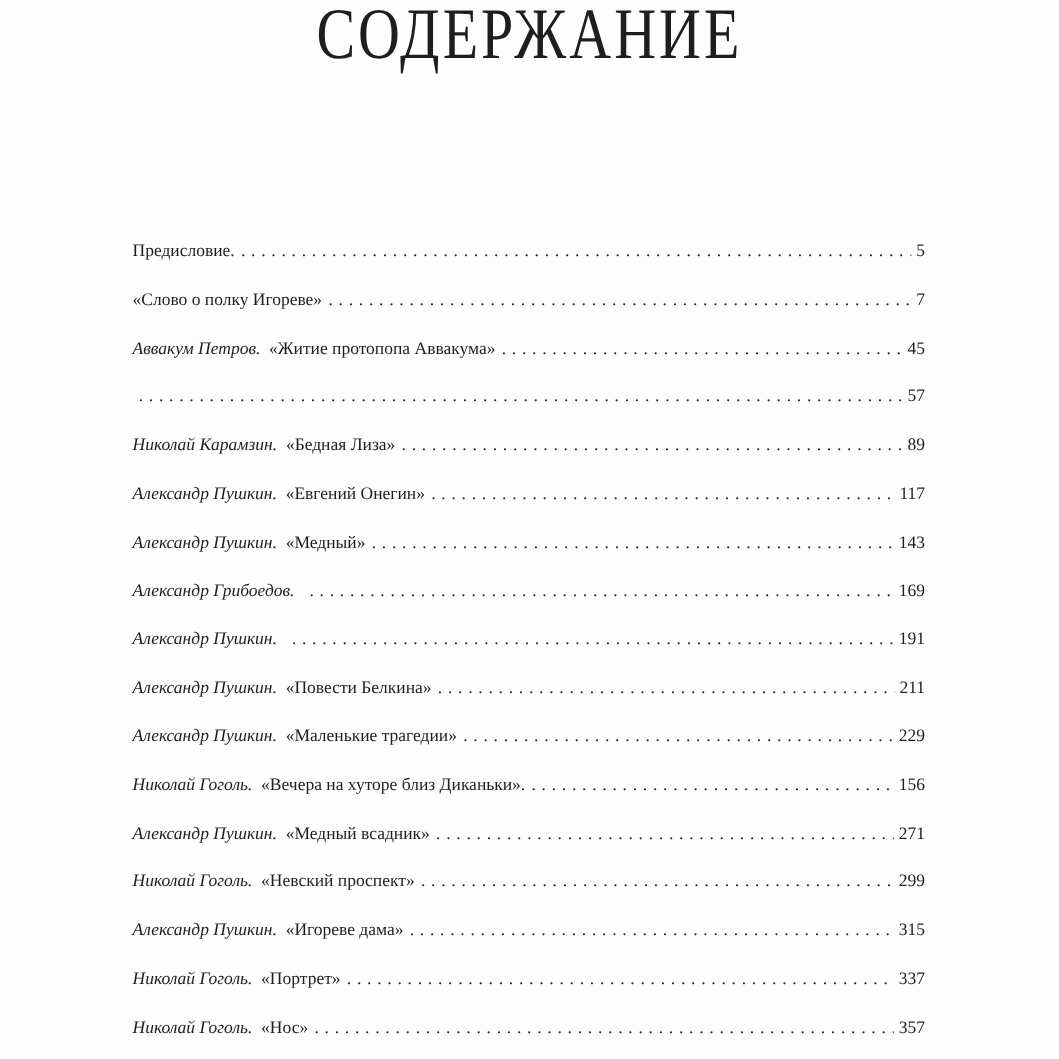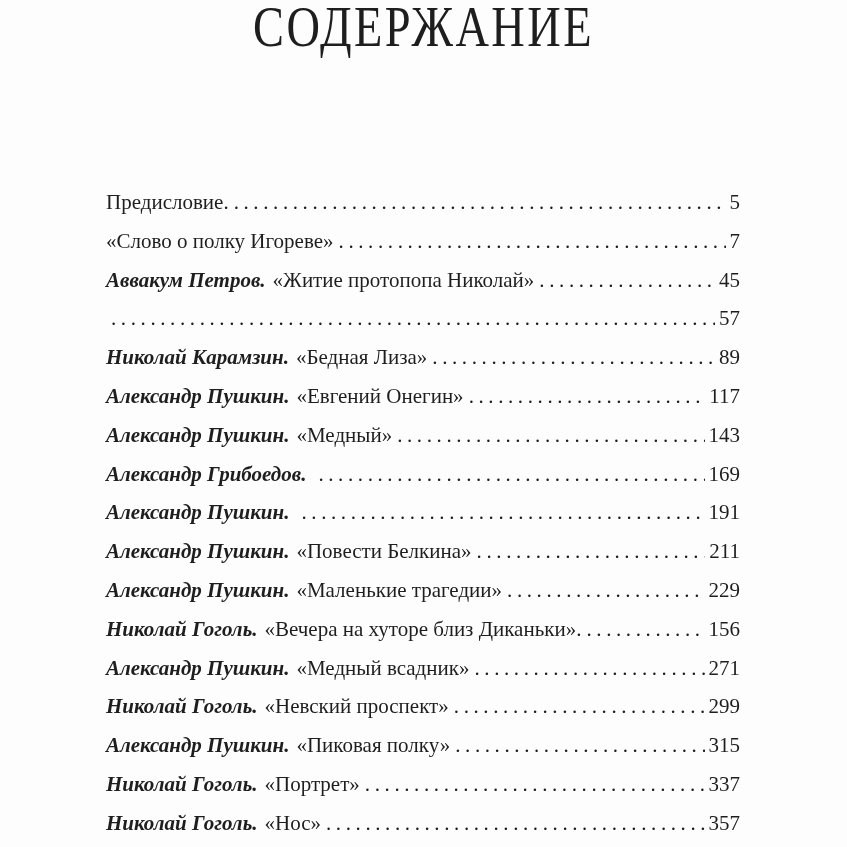--- a/index.html
+++ b/index.html
@@ -35,28 +35,27 @@
     position: absolute;
     top: 183px;
     left: 106px;
     right: 107px;
   }
   .toc-row {
     display: flex;
     align-items: center;
     height: 38.8px;
     line-height: 38.8px;
-    font-size: 21px;
+    font-size: 14px;
     white-space: nowrap;
   }
   .toc-author {
     font-style: italic;
     margin-right: 7px;
     flex: 0 0 auto;
-    font-weight: bold;
   }
   .toc-author:empty { display: none; }
   .toc-title {
     flex: 0 0 auto;
   }
   .toc-dots {
     flex: 1 1 auto;
     overflow: hidden;
     margin: 0 4px 0 5px;
   }
@@ -87,21 +86,21 @@
 
       <div class="toc-row">
 
         <span class="toc-title">«Слово о полку Игореве»</span>
         <span class="toc-dots"></span>
         <span class="toc-page">7</span>
       </div>
 
       <div class="toc-row">
         <span class="toc-author">Аввакум Петров.</span>
-        <span class="toc-title">«Житие протопопа Николай»</span>
+        <span class="toc-title">«Житие протопопа Аввакума»</span>
         <span class="toc-dots"></span>
         <span class="toc-page">45</span>
       </div>
 
       <div class="toc-row">
         <span class="toc-dots"></span>
         <span class="toc-page">57</span>
       </div>
 
       <div class="toc-row">
@@ -167,21 +166,21 @@
 
       <div class="toc-row">
         <span class="toc-author">Николай Гоголь.</span>
         <span class="toc-title">«Невский проспект»</span>
         <span class="toc-dots"></span>
         <span class="toc-page">299</span>
       </div>
 
       <div class="toc-row">
         <span class="toc-author">Александр Пушкин.</span>
-        <span class="toc-title">«Пиковая полку»</span>
+        <span class="toc-title">«Игореве дама»</span>
         <span class="toc-dots"></span>
         <span class="toc-page">315</span>
       </div>
 
       <div class="toc-row">
         <span class="toc-author">Николай Гоголь.</span>
         <span class="toc-title">«Портрет»</span>
         <span class="toc-dots"></span>
         <span class="toc-page">337</span>
       </div>

